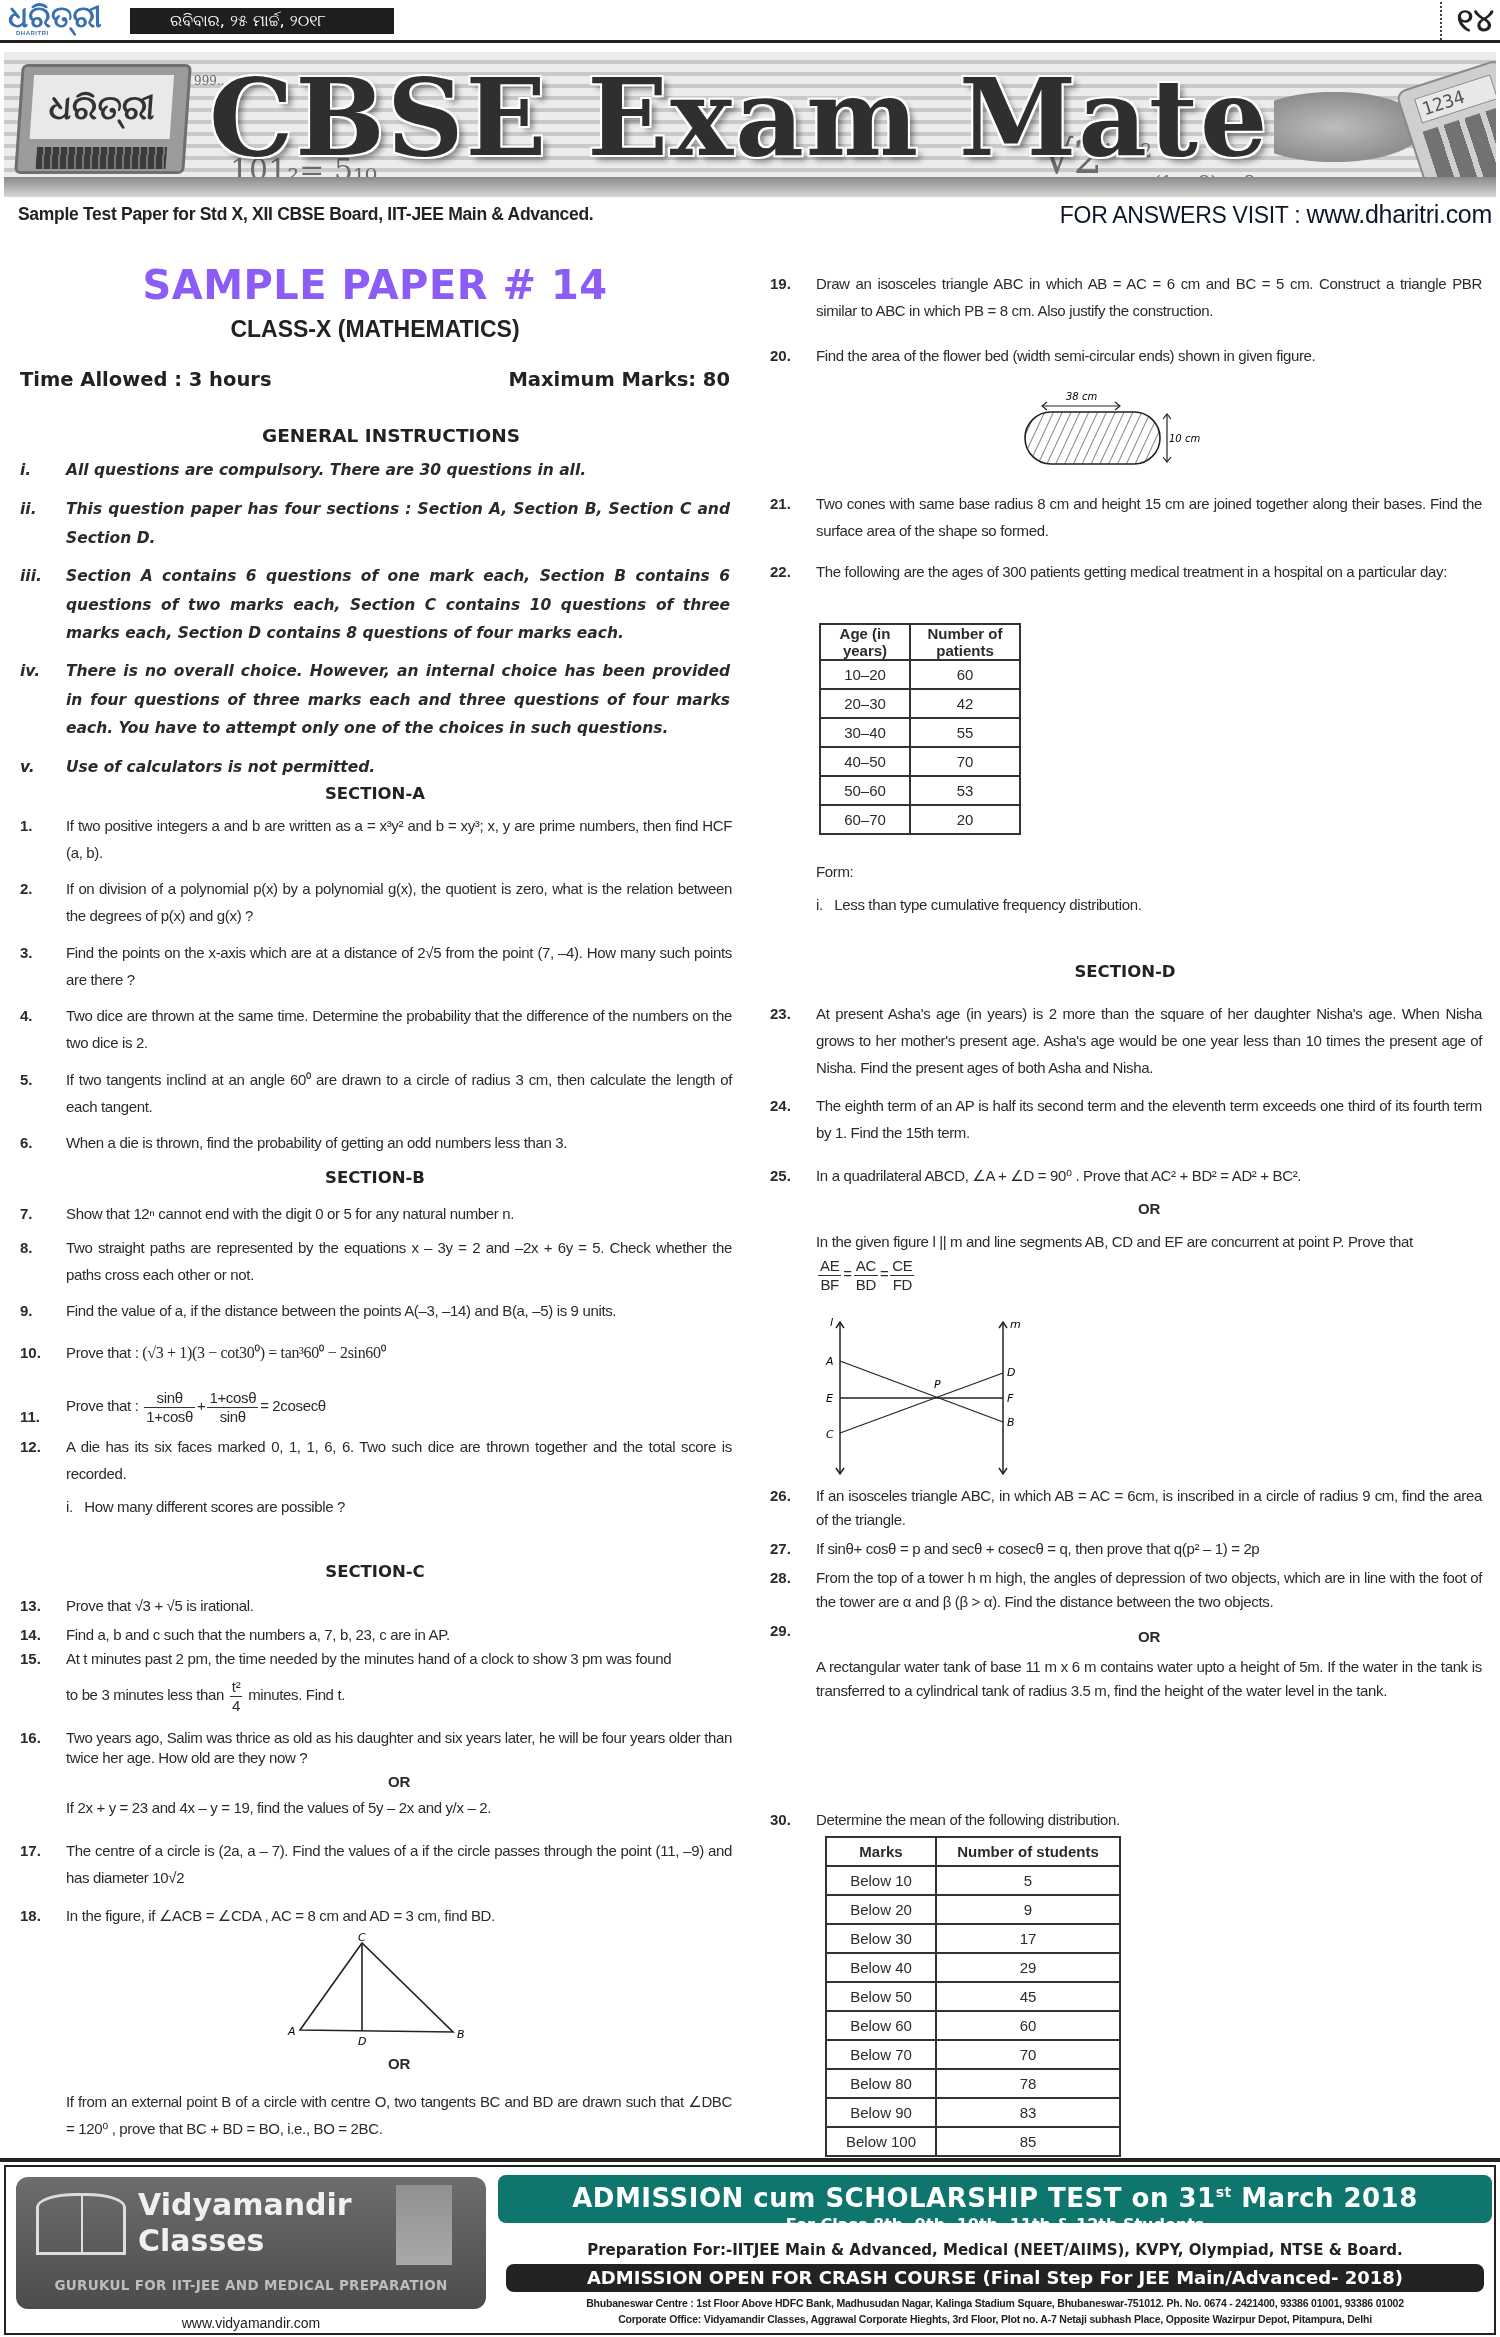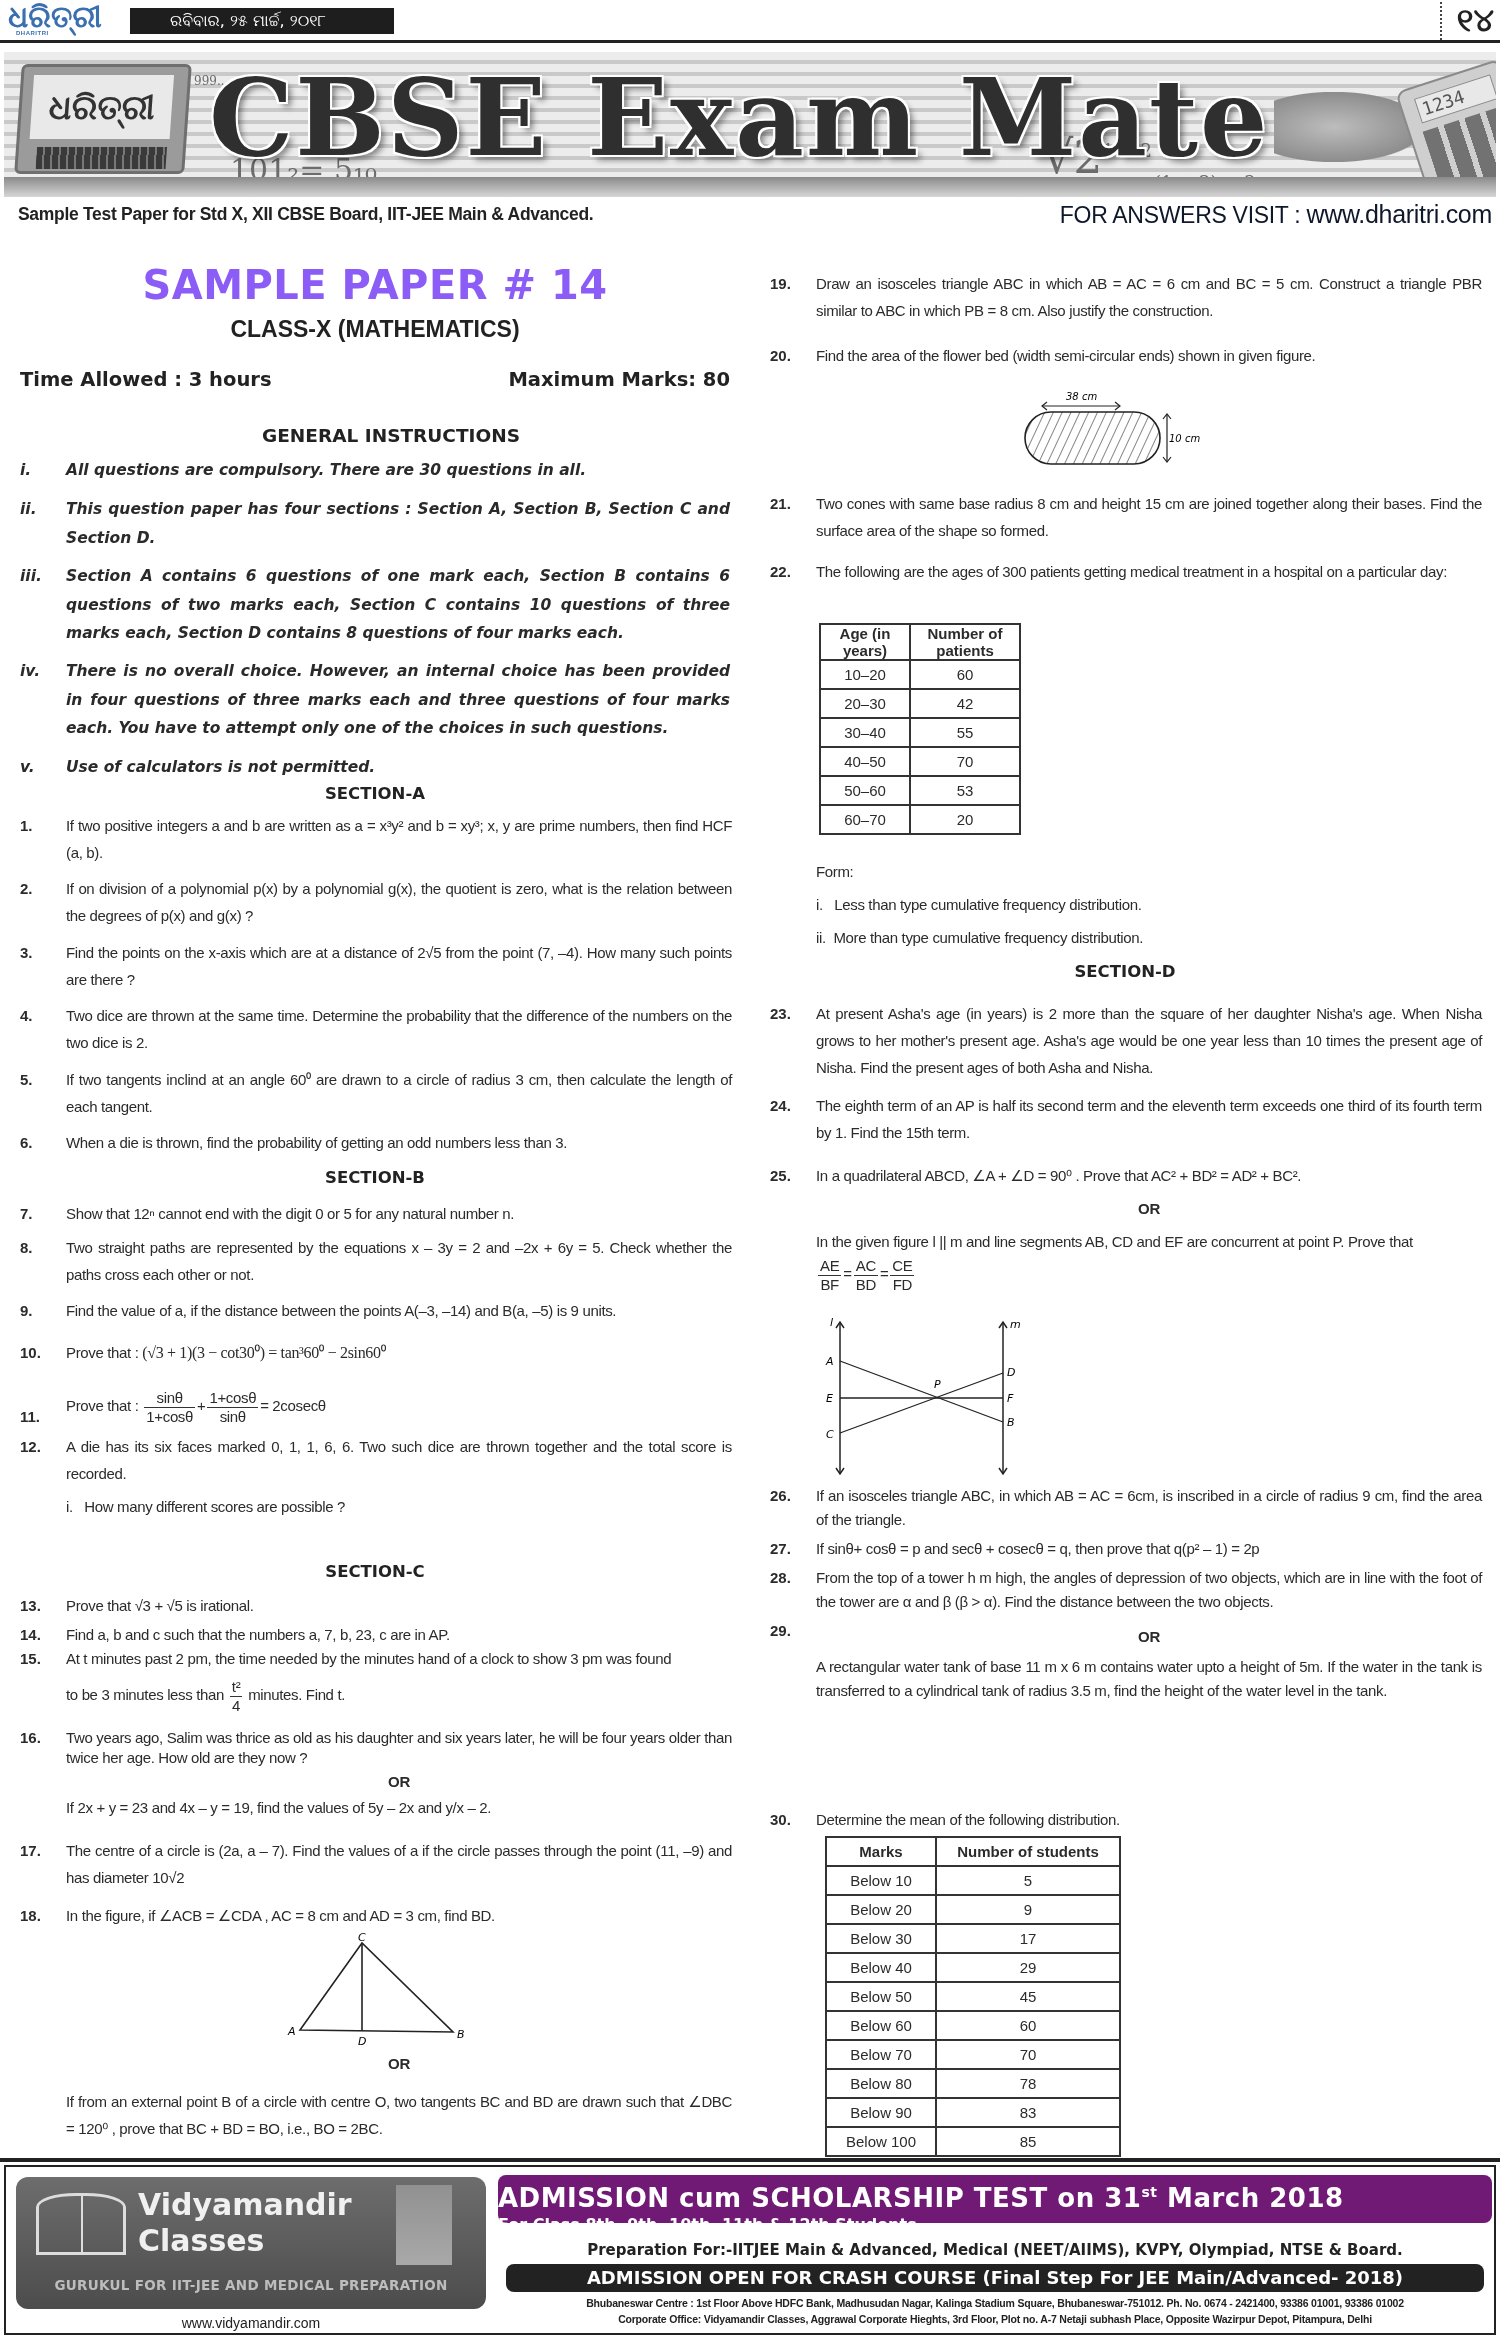--- a/index.html
+++ b/index.html
@@ -78,21 +78,21 @@
   .ad-topline { position: absolute; left: 0; top: 2158px; width: 1500px; height: 4px; background: #222; }
   .ad-logo { position: absolute; left: 10px; top: 10px; width: 470px; height: 132px; background: linear-gradient(180deg, #6d6d6d, #4c4c4c); border-radius: 12px; }
   .ad-book { position: absolute; left: 20px; top: 16px; width: 90px; height: 62px; border: 3px solid #ddd; border-top-left-radius: 40px 14px; border-top-right-radius: 40px 14px; }
   .ad-book::after { content: ""; position: absolute; left: 42px; top: 0; width: 2px; height: 58px; background: #ddd; }
   .ad-brand1 { position: absolute; left: 122px; top: 10px; font-family: "DejaVu Sans", sans-serif; font-weight: bold; font-size: 30px; color: #f0f0f0; }
   .ad-brand2 { position: absolute; left: 122px; top: 46px; font-family: "DejaVu Sans", sans-serif; font-weight: bold; font-size: 30px; color: #f0f0f0; }
   .ad-building { position: absolute; left: 380px; top: 8px; width: 56px; height: 80px; background: linear-gradient(180deg, #9a9a9a, #bdbdbd); opacity: 0.8; }
   .ad-gurukul { position: absolute; left: 0; width: 470px; top: 100px; text-align: center; font-family: "DejaVu Sans", sans-serif; font-weight: bold; font-size: 13.5px; color: #bdbdbd; letter-spacing: 0.3px; }
   .ad-url { position: absolute; left: 10px; width: 470px; top: 148px; text-align: center; font-family: "Liberation Sans", sans-serif; font-size: 14px; color: #222; }
   .ad-right { position: absolute; left: 492px; top: 4px; width: 994px; }
-  .ad-black { position: absolute; left: 0; top: 4px; width: 994px; height: 48px; background: #701a75; border-radius: 8px; color: #fff; }
+  .ad-black { position: absolute; left: 0; top: 4px; width: 994px; height: 48px; background: #0f766e; border-radius: 8px; color: #fff; text-align: center; }
   .ad-head { font-family: "DejaVu Sans", sans-serif; font-weight: bold; font-size: 26px; line-height: 34px; letter-spacing: 0.5px; }
   .ad-head sup { font-size: 14px; }
   .ad-classes { font-family: "DejaVu Sans", sans-serif; font-weight: bold; font-size: 16px; line-height: 20px; }
   .ad-prep { position: absolute; left: 0; width: 994px; top: 70px; text-align: center; font-family: "DejaVu Sans", sans-serif; font-weight: bold; font-size: 15px; color: #222; }
   .ad-crash { position: absolute; left: 8px; top: 93px; width: 978px; height: 28px; background: #222; border-radius: 8px; color: #fff; text-align: center; font-family: "DejaVu Sans", sans-serif; font-weight: bold; font-size: 18px; line-height: 28px; }
   .ad-addr1 { position: absolute; left: 0; width: 994px; top: 126px; text-align: center; font-family: "Liberation Sans", sans-serif; font-weight: bold; font-size: 10.5px; color: #222; letter-spacing: -0.2px; }
   .ad-addr2 { position: absolute; left: 0; width: 994px; top: 142px; text-align: center; font-family: "Liberation Sans", sans-serif; font-weight: bold; font-size: 10.5px; color: #222; letter-spacing: -0.2px; }
 </style>
 </head>
 <body>
@@ -323,21 +323,20 @@
       <tr>
           <td>60–70</td>
           <td>20</td>
         </tr>
     </tbody>
   </table>
 
   <div class="q" style="top:858px">
       <span class="txt">Form:</span>
       <span class="sub" style="margin-top:6px;white-space:pre">i.   Less than type cumulative frequency distribution.</span>
-      <span class="sub" style="margin-top:6px;white-space:pre">ii.  More than type cumulative frequency distribution.</span>
     </div>
 
   <div class="sec-head" style="top:962px">SECTION-D</div>
 
   <div class="q" style="top:1000px">
       <span class="num">23.</span>
       <span class="txt">At present Asha's age (in years) is 2 more than the square of her daughter Nisha's age. When Nisha grows to her mother's present age. Asha's age would be one year less than 10 times the present age of Nisha. Find the present ages of both Asha and Nisha.</span>
     </div>
   <div class="q" style="top:1092px">
       <span class="num">24.</span>

